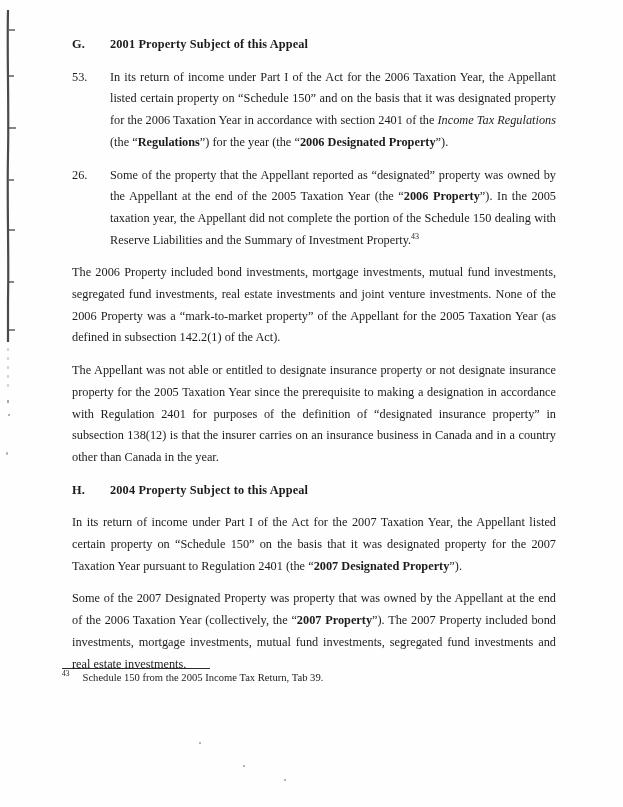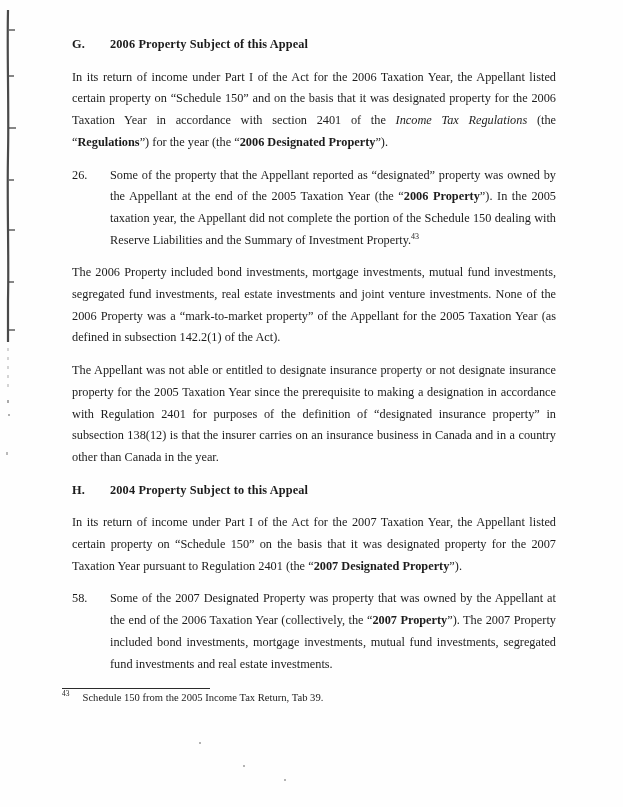--- a/index.html
+++ b/index.html
@@ -28,21 +28,21 @@
   .row .txt { flex: 1; }
   .row.para .txt { text-align: justify; }
   .row.heading { font-weight: bold; letter-spacing: 0.15px; }
   .txt sup, .seg-sup {
     font-size: 8px;
     vertical-align: super;
     line-height: 0;
   }
   .footnote {
     position: absolute;
-    left: 62px; top: 688px;
+    left: 62px; top: 668px;
     font-size: 10.6px;
     color: #222;
   }
   .fn-rule {
     width: 148px;
     border-top: 1.6px solid #2b2b2b;
     margin-bottom: 3px;
   }
   .fn-text sup {
     font-size: 7.5px;
@@ -66,44 +66,44 @@
     <path d="M9,30 h6 M9,76 h5 M9,128 h7 M9,180 h5 M9,230 h6 M9,282 h5 M9,330 h6" stroke="#2a2a2a" stroke-width="1.4" opacity="0.75"></path>
     <path d="M8,348 L8,392" stroke="#444" stroke-width="1" fill="none" opacity="0.45" stroke-dasharray="3,6"></path>
     <rect x="7" y="400" width="2" height="3" fill="#555" opacity="0.5"></rect>
     <rect x="8" y="414" width="2" height="2" fill="#555" opacity="0.45"></rect>
     <rect x="6" y="452" width="2" height="3" fill="#555" opacity="0.4"></rect>
   </svg>
 
   <main class="doc" id="doc-body">
       <div class="row heading">
         <span class="num">G.</span>
-        <span class="txt">2006 Property Subject of this Appeal</span>
+        <span class="txt">2001 Property Subject of this Appeal</span>
       </div>
       <div class="row para">
+        <span class="num">53.</span>
         <span class="txt"><span>In its return of income under Part I of the Act for the 2006 Taxation Year, the Appellant listed certain property on “Schedule 150” and on the basis that it was designated property for the 2006 Taxation Year in accordance with section&nbsp;2401 of the </span><span style="font-style: italic;">Income Tax Regulations</span><span> (the “</span><span style="font-weight: 700;">Regulations</span><span>”) for the year (the “</span><span style="font-weight: 700;">2006 Designated Property</span><span>”).</span></span>
       </div>
       <div class="row para">
         <span class="num">26.</span>
         <span class="txt"><span>Some of the property that the Appellant reported as “designated” property was owned by the Appellant at the end of the 2005 Taxation Year (the “</span><span style="font-weight: 700;">2006 Property</span><span>”). In the 2005 taxation year, the Appellant did not complete the portion of the Schedule 150 dealing with Reserve Liabilities and the Summary of Investment Property.</span><sup>43</sup></span>
       </div>
       <div class="row para">
         <span class="txt"><span>The 2006 Property included bond investments, mortgage investments, mutual fund investments, segregated fund investments, real estate investments and joint venture investments. None of the 2006 Property was a “mark-to-market property” of the Appellant for the 2005 Taxation Year (as defined in subsection 142.2(1) of the Act).</span></span>
       </div>
       <div class="row para">
         <span class="txt"><span>The Appellant was not able or entitled to designate insurance property or not designate insurance property for the 2005 Taxation Year since the prerequisite to making a designation in accordance with Regulation 2401 for purposes of the definition of “designated insurance property” in subsection 138(12) is that the insurer carries on an insurance business in Canada and in a country other than Canada in the year.</span></span>
       </div>
       <div class="row heading">
         <span class="num">H.</span>
         <span class="txt">2004 Property Subject to this Appeal</span>
       </div>
       <div class="row para">
         <span class="txt"><span>In its return of income under Part I of the Act for the 2007 Taxation Year, the Appellant listed certain property on “Schedule 150” on the basis that it was designated property for the 2007 Taxation Year pursuant to Regulation 2401 (the “</span><span style="font-weight: 700;">2007 Designated Property</span><span>”).</span></span>
       </div>
       <div class="row para">
-        <span class="num">58.</span>
         <span class="txt"><span>Some of the 2007 Designated Property was property that was owned by the Appellant at the end of the 2006 Taxation Year (collectively, the “</span><span style="font-weight: 700;">2007 Property</span><span>”). The 2007 Property included bond investments, mortgage investments, mutual fund investments, segregated fund investments and real estate investments.</span></span>
       </div>
     </main>
 
   <footer class="footnote">
     <div class="fn-rule"></div>
     <p class="fn-text" style="margin:0;">
       <sup>43</sup><span>Schedule 150 from the 2005 Income Tax Return, Tab 39.</span>
     </p>
   </footer>

